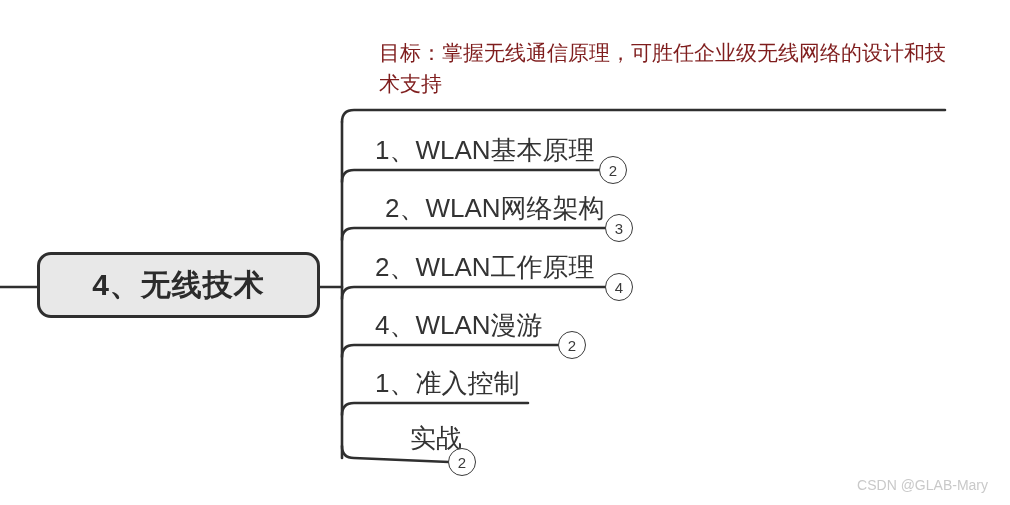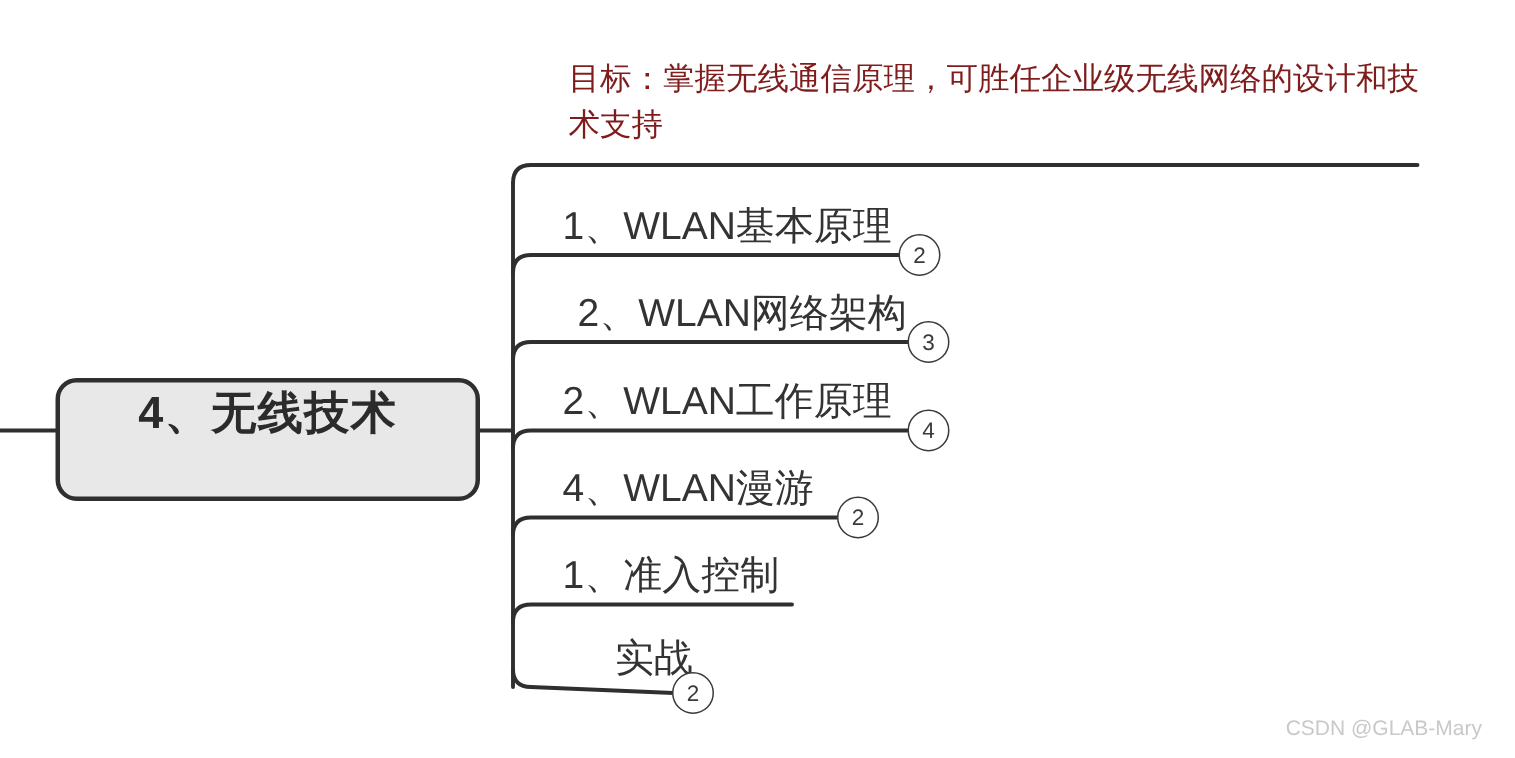--- a/index.html
+++ b/index.html
@@ -23,27 +23,27 @@
     top: 0;
     width: 1010px;
     height: 505px;
   }
   
   .root-node {
     position: absolute;
     left: 37px;
     top: 252px;
     width: 283px;
-    height: 82px;
+    height: 66px;
     box-sizing: border-box;
     background: #e8e8e8;
     border: 3px solid #2f2f2f;
     border-radius: 14px;
     display: flex;
-    align-items: flex-start;
+    align-items: center;
     justify-content: center;
   }
   .root-label {
     font-size: 30px;
     font-weight: bold;
     color: #2b2b2b;
     letter-spacing: 1px;
     white-space: nowrap;
   }
   

